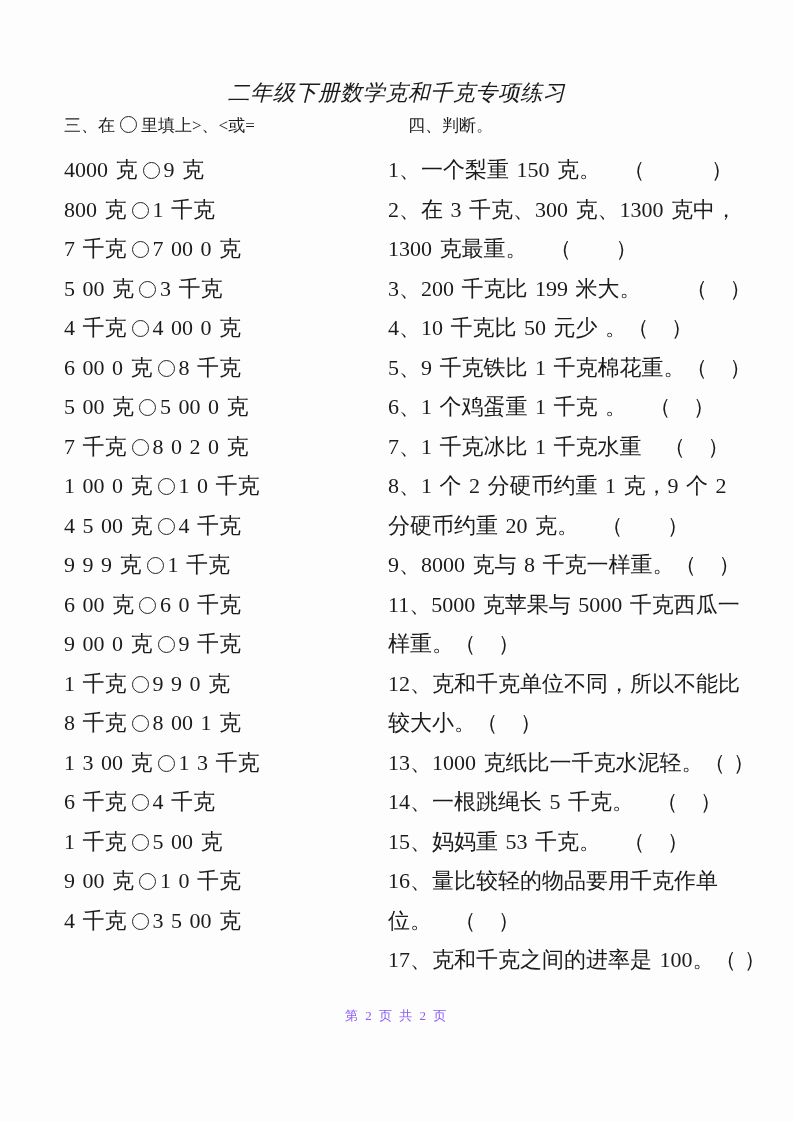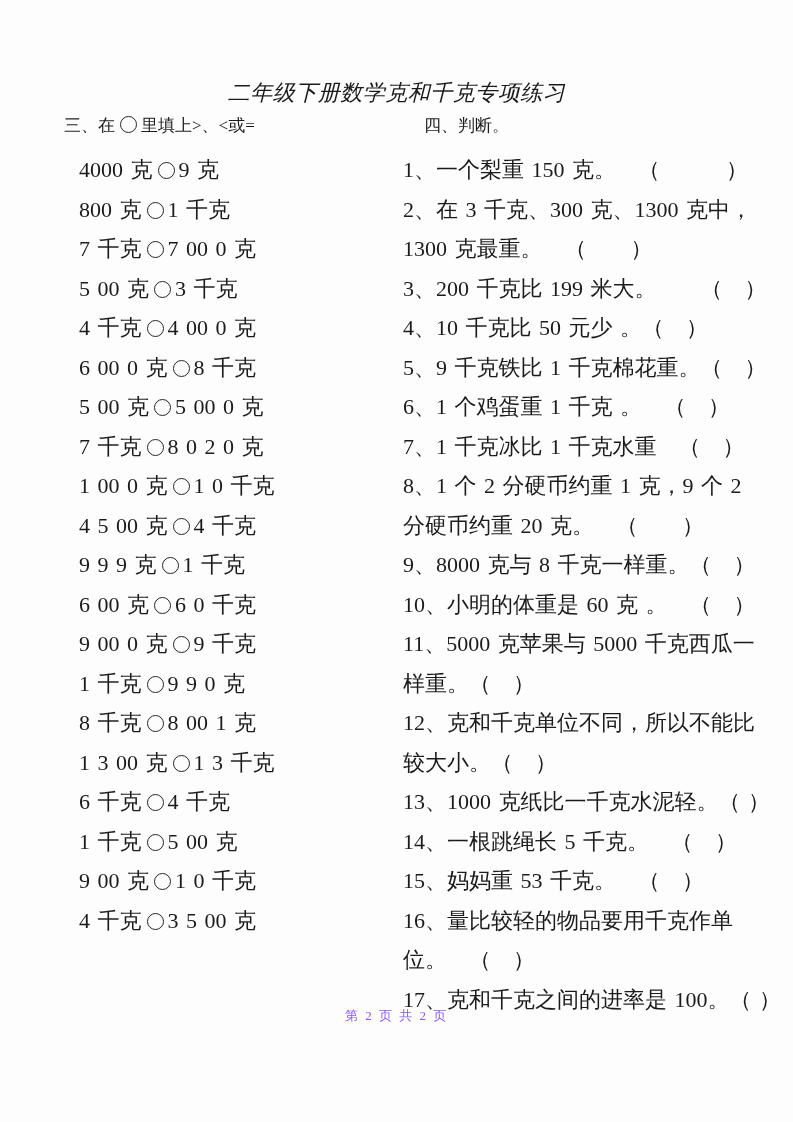--- a/index.html
+++ b/index.html
@@ -27,34 +27,33 @@
     white-space: nowrap;
     font-style: italic;
   }
   .heading {
     position: absolute;
     top: 114px;
     font-size: 17px;
     white-space: nowrap;
   }
   .heading.left { left: 64px; }
-  .heading.right { left: 408px; margin-left: 16px; }
+  .heading.right { left: 408px; }
   .col {
     position: absolute;
     top: 150px;
     font-size: 22px;
     word-spacing: 2px;
   }
   .col.left { left: 64px; width: 344px; }
   .col.right { left: 388px; width: 385px; }
   .line {
     height: 39.5px;
     line-height: 39.5px;
     white-space: nowrap;
-    margin-left: 15px;
   }
   .circle {
     display: inline-block;
     width: 17px;
     height: 17px;
     border: 1.6px solid #252525;
     border-radius: 50%;
     vertical-align: -2px;
     margin: 0 4px 0 5px;
     box-sizing: border-box;
@@ -109,21 +108,20 @@
     <div class="line">2、在 3 千克、300 克、1300 克中，</div>
     <div class="line">1300 克最重。　（　　）</div>
     <div class="line">3、200 千克比 199 米大。　　（　）</div>
     <div class="line">4、10 千克比 50 元少 。（　）</div>
     <div class="line">5、9 千克铁比 1 千克棉花重。（　）</div>
     <div class="line">6、1 个鸡蛋重 1 千克 。　（　）</div>
     <div class="line">7、1 千克冰比 1 千克水重　（　）</div>
     <div class="line">8、1 个 2 分硬币约重 1 克，9 个 2</div>
     <div class="line">分硬币约重 20 克。　（　　）</div>
     <div class="line">9、8000 克与 8 千克一样重。（　）</div>
-    <div class="line">10、小明的体重是 60 克 。　（　）</div>
     <div class="line">11、5000 克苹果与 5000 千克西瓜一</div>
     <div class="line">样重。（　）</div>
     <div class="line">12、克和千克单位不同，所以不能比</div>
     <div class="line">较大小。（　）</div>
     <div class="line">13、1000 克纸比一千克水泥轻。（ ）</div>
     <div class="line">14、一根跳绳长 5 千克。　（　）</div>
     <div class="line">15、妈妈重 53 千克。　（　）</div>
     <div class="line">16、量比较轻的物品要用千克作单</div>
     <div class="line">位。　（　）</div>
     <div class="line">17、克和千克之间的进率是 100。（ ）</div>

